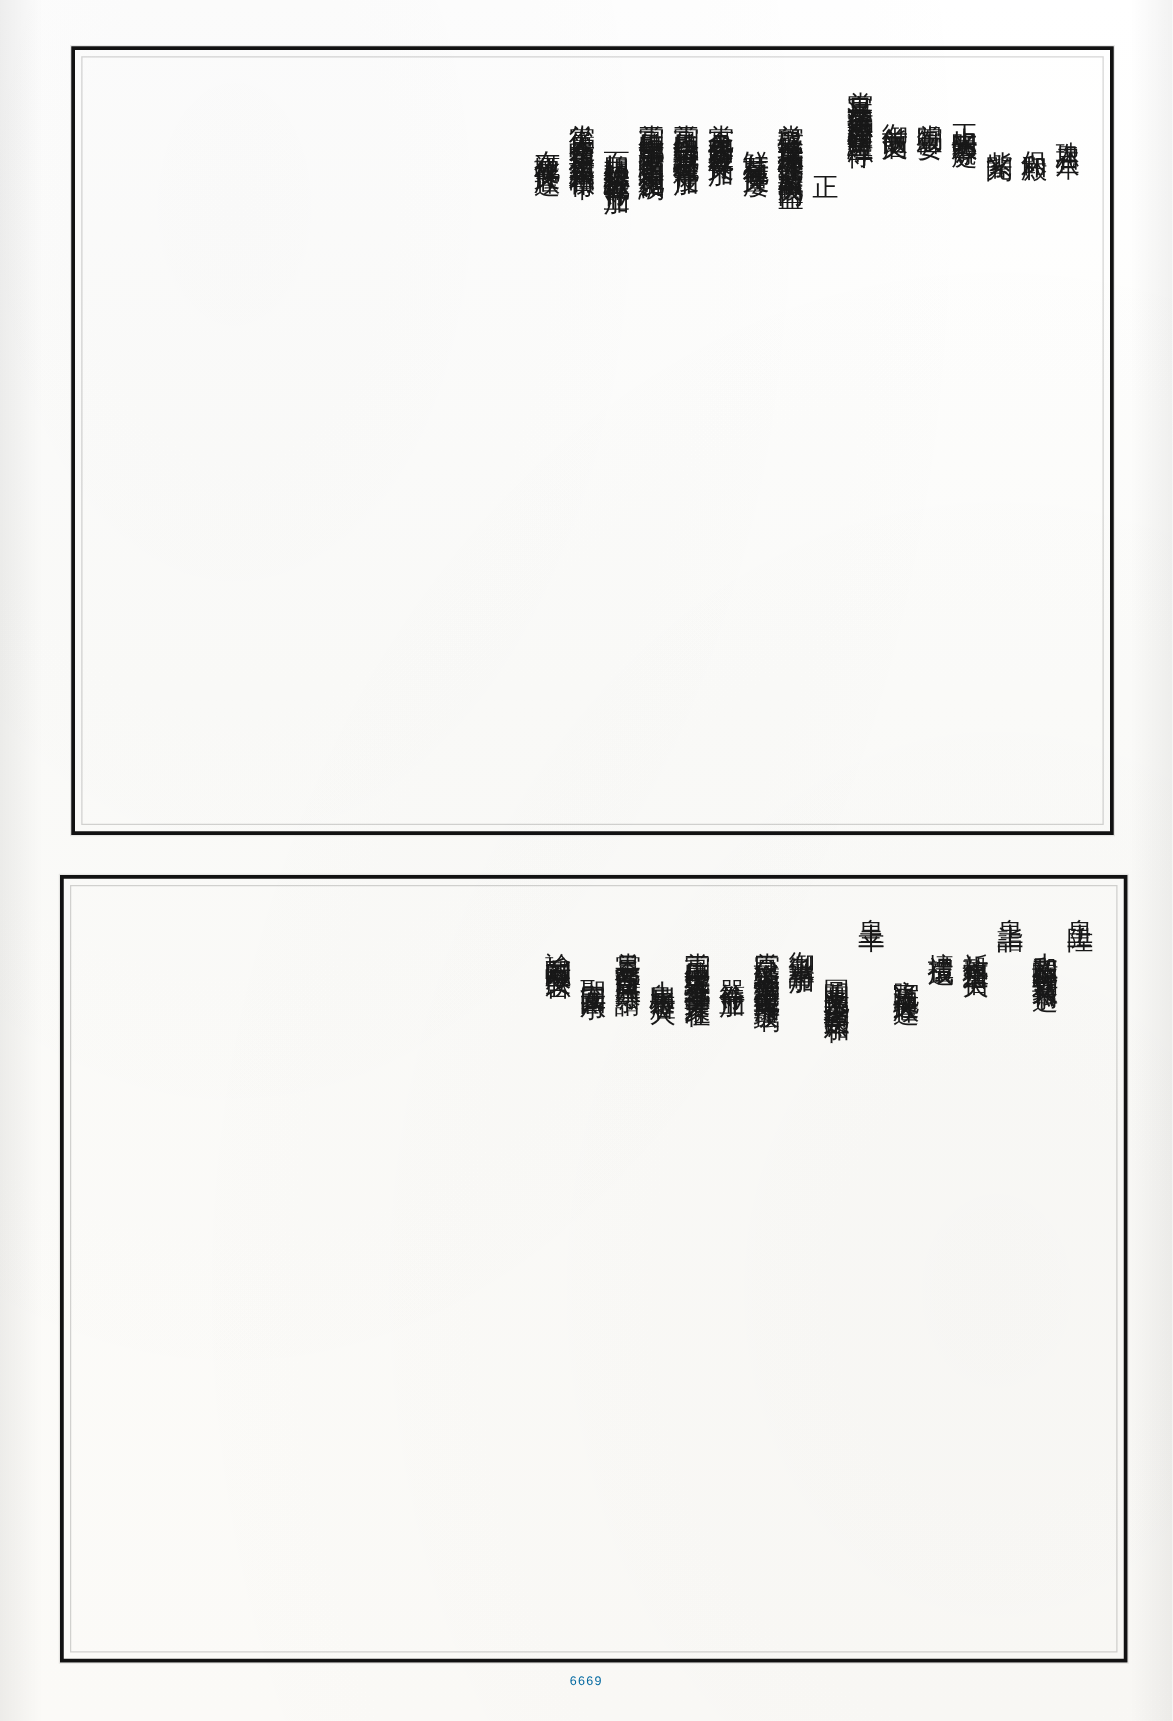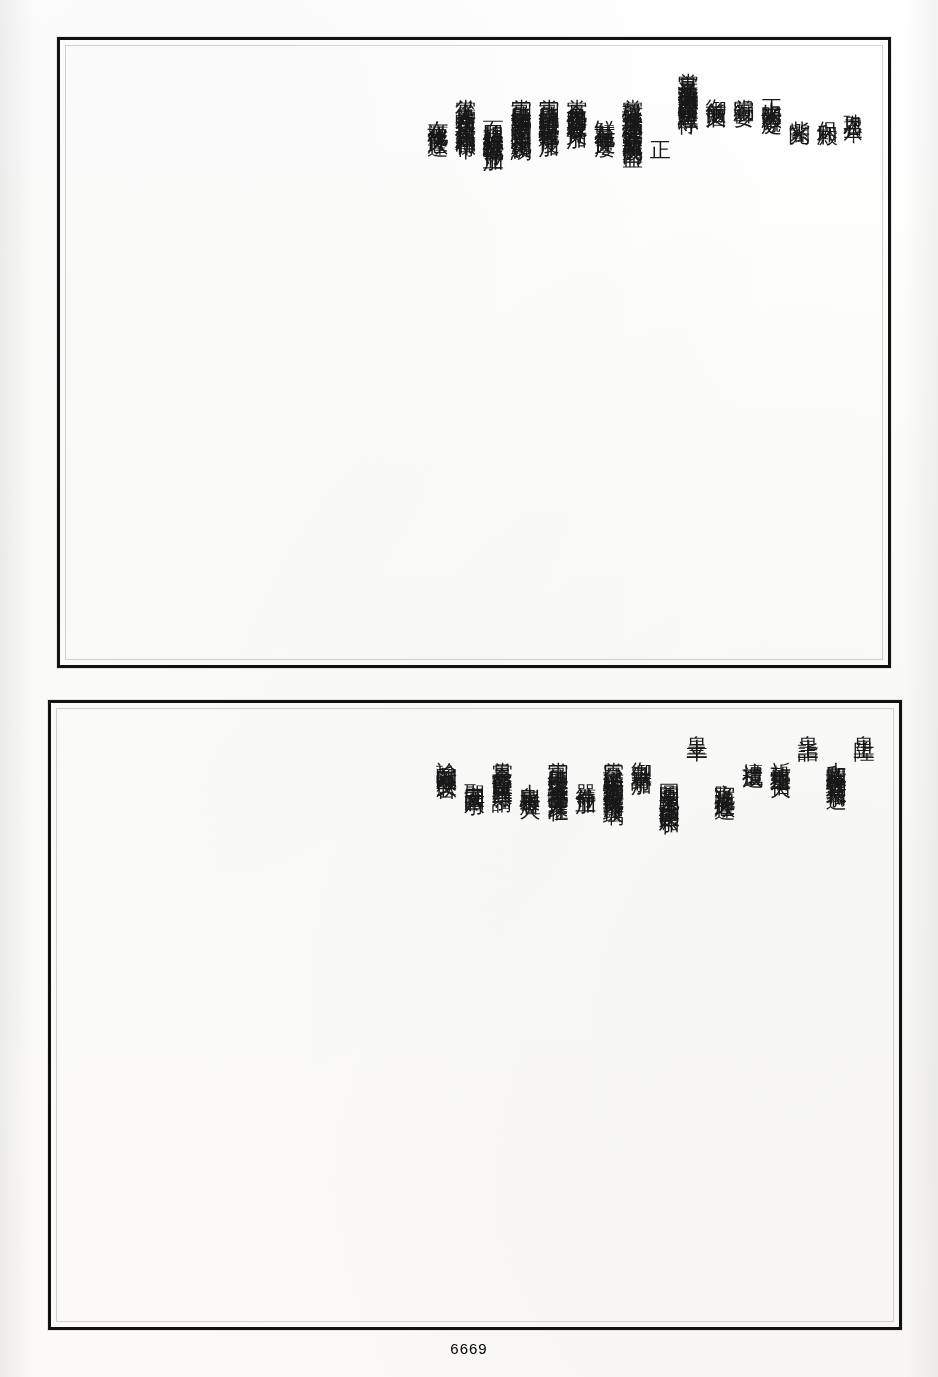--- a/index.html
+++ b/index.html
@@ -99,23 +99,23 @@
   .ind-2  { padding-top: 48px; }
   .ind-3  { padding-top: 68px; }
 
   .folio {
     position: absolute;
     left: 0;
     right: 0;
     top: 1340px;
     text-align: center;
     font-family: "Liberation Sans", sans-serif;
-    font-size: 15px;
+    font-size: 10px;
     letter-spacing: 1px;
-    color: #000000;
+    color: #0369a1;
   }
 
   
   .scan-edge-left {
     position: absolute;
     left: 0; top: 0; bottom: 0;
     width: 34px;
     background: linear-gradient(90deg, rgba(0,0,0,0.06), rgba(0,0,0,0));
     pointer-events: none;
   }

